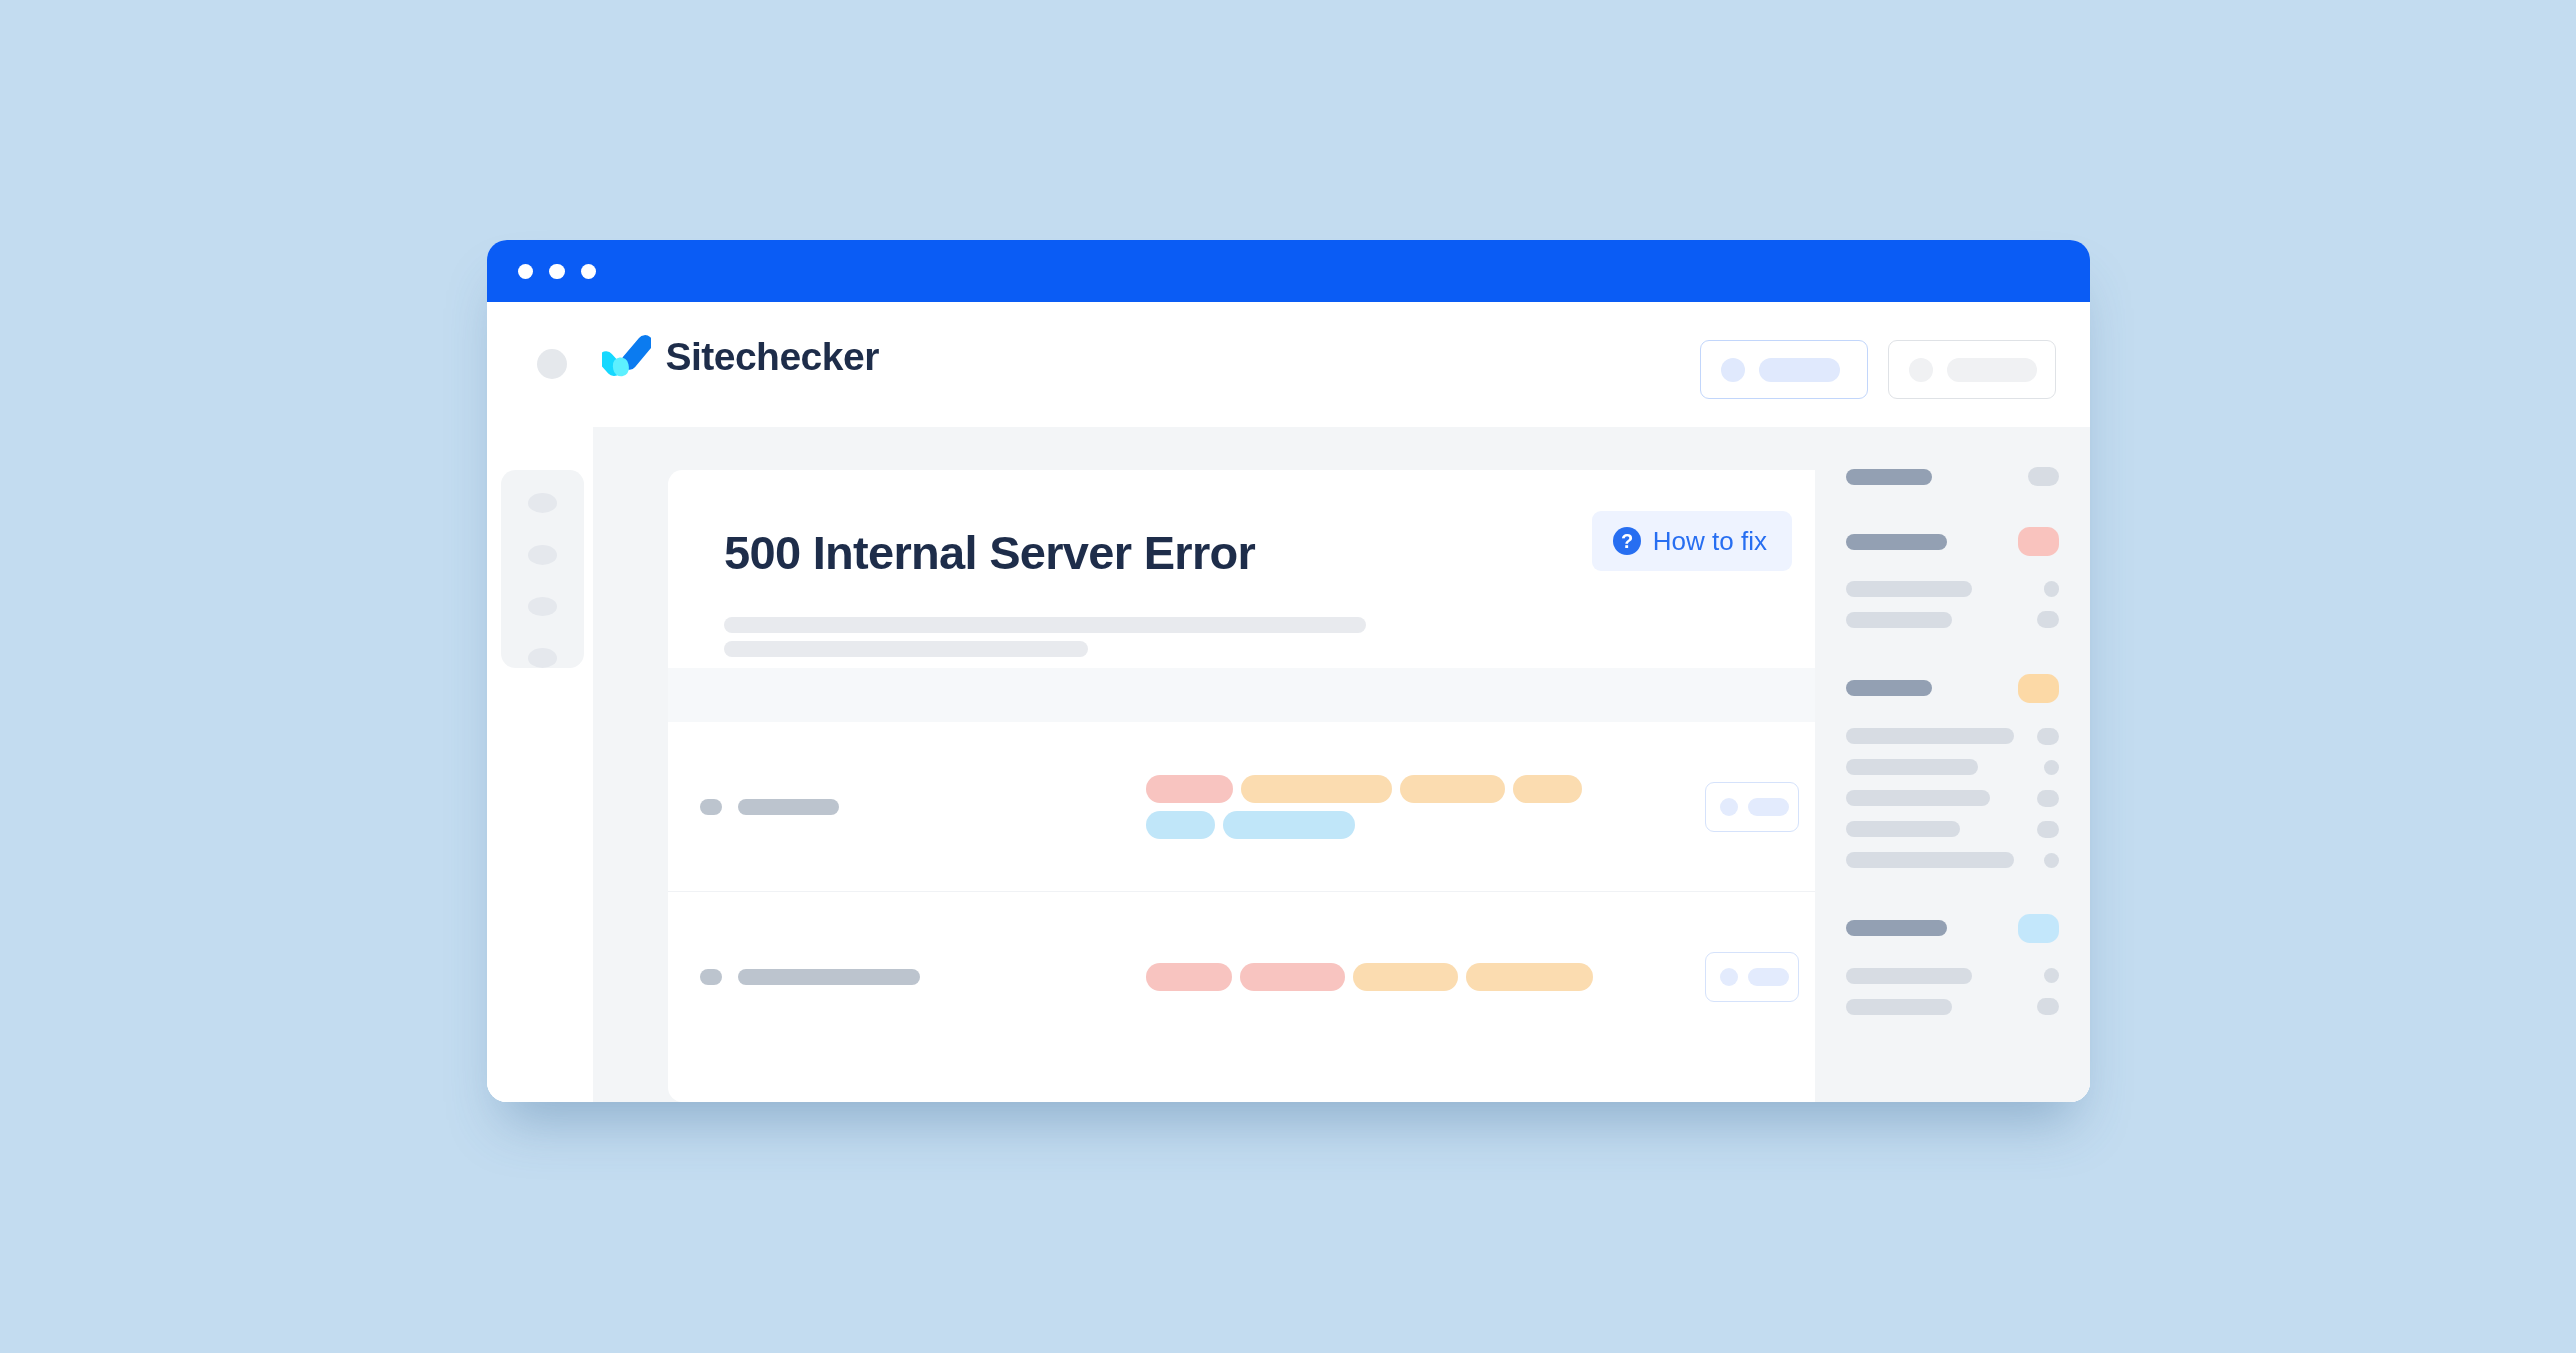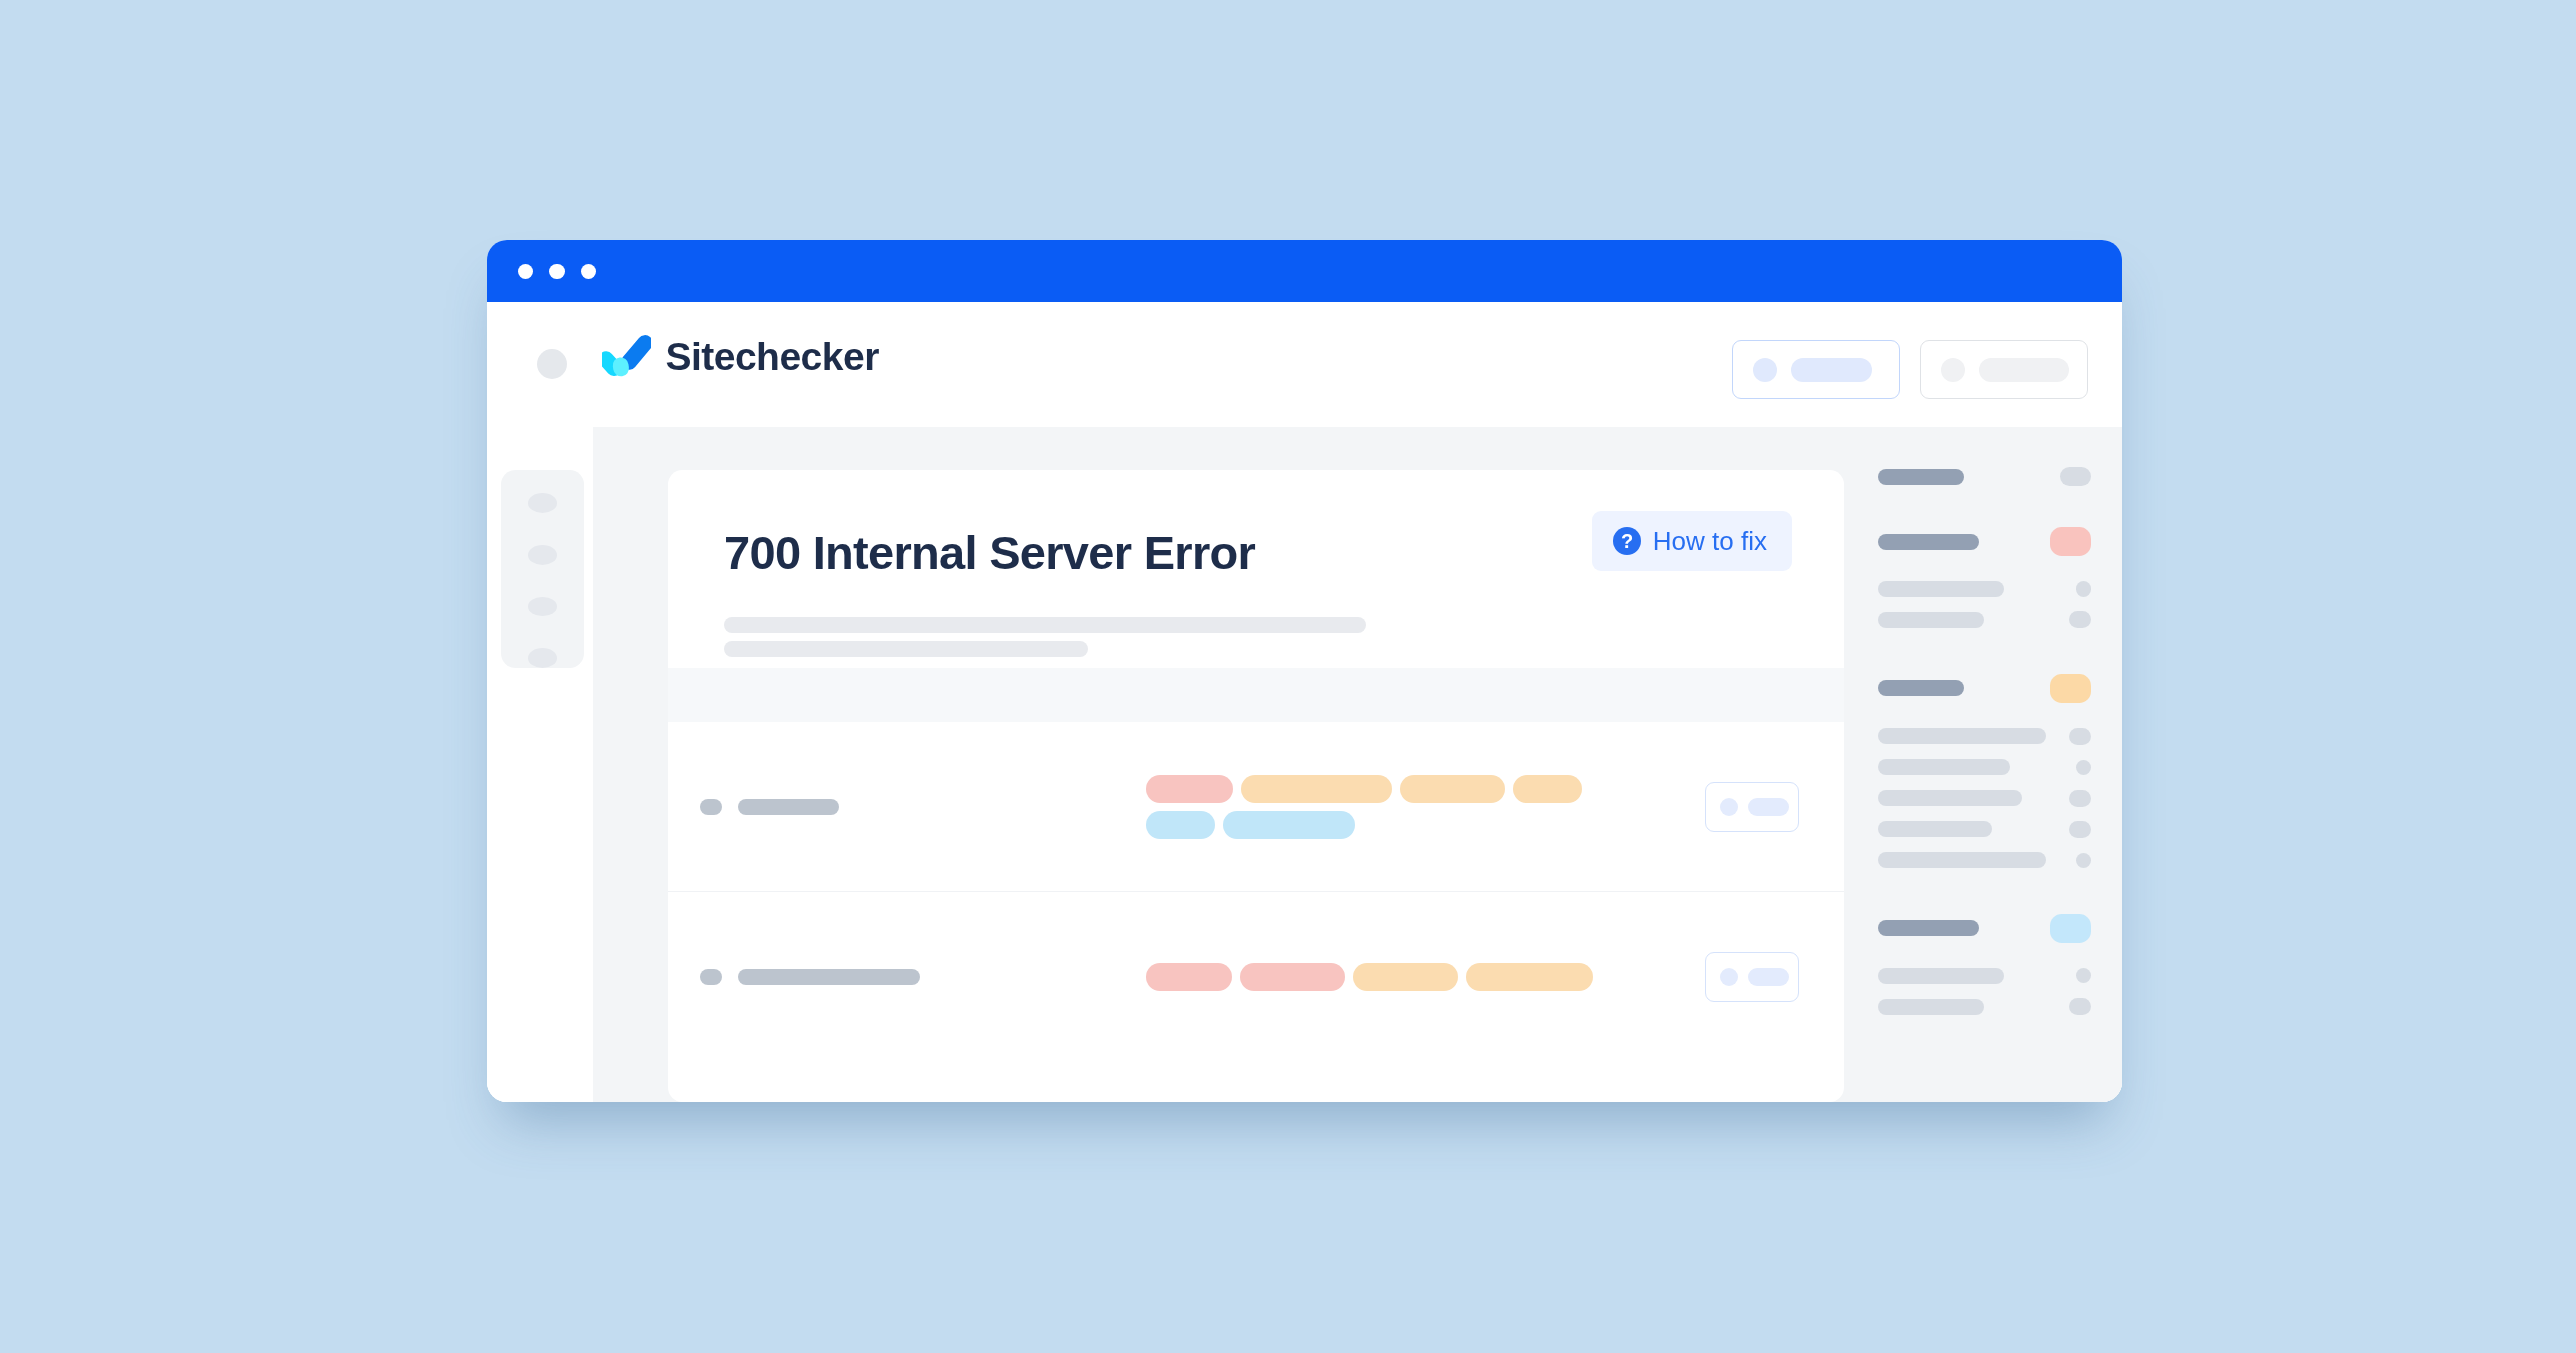--- a/index.html
+++ b/index.html
@@ -19,21 +19,20 @@
   .window {
     position: absolute;
     left: 487px;
     top: 240px;
     width: 1603px;
     height: 862px;
     border-radius: 20px;
     background: #ffffff;
     box-shadow: 0 34px 54px -16px rgba(60,105,150,0.38);
     overflow: hidden;
-    padding-left: 32px;
   }
 
   
   .titlebar {
     position: absolute;
     left: 0; top: 0;
     width: 100%;
     height: 62px;
     background: #0a5cf5;
   }
@@ -390,21 +389,21 @@
         <span class="rail-dot"></span>
         <span class="rail-dot"></span>
       </div>
     </div>
 
     <div class="mainarea">
 
       <div class="card">
 
         <div class="card-head">
-          <div class="page-title">700 Internal Server Error</div>
+          <div class="page-title">500 Internal Server Error</div>
 
           <button class="howtofix">
             <span class="qmark">?</span>
             <span class="howtofix-label">How to fix</span>
           </button>
 
           <div class="desc-bar l1"></div>
           <div class="desc-bar l2"></div>
         </div>
 

